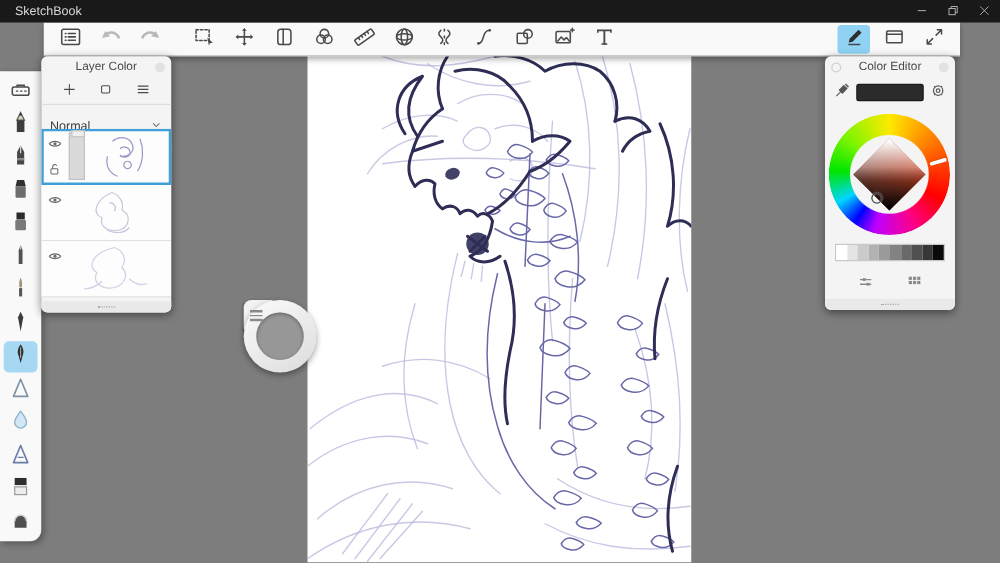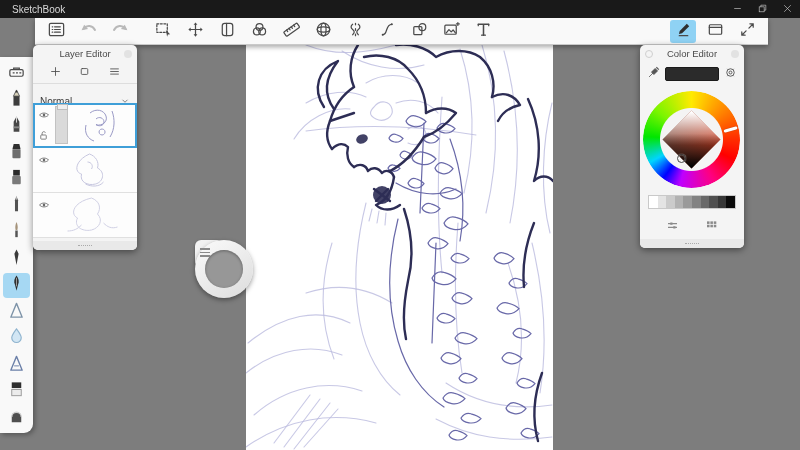--- a/index.html
+++ b/index.html
@@ -60,21 +60,21 @@
   .lrow .eye{position:absolute;left:5px;top:7px;width:12px;height:10px}
   .lrow .lock{position:absolute;left:5px;bottom:6px;width:11px;height:12px}
   .lrow svg{stroke:#6a6a6a;fill:none;stroke-width:1.2;width:100%;height:100%}
   .lstrip{position:absolute;left:22px;top:3px;bottom:3px;width:13px;background:#dadada;border:1px solid #c2c2c2}
   .lstrip::before{content:"";position:absolute;left:1px;top:-3px;width:9px;height:4px;background:#efefef;border:1px solid #bdbdbd}
   .lthumb{position:absolute;left:37px;top:2px;right:3px;bottom:2px}
   .lthumb svg{stroke:#9a9ac6;stroke-width:1;fill:none}
   .lrow.plain .lthumb{left:22px}
 
   
-  .color-panel{left:640px;top:45px;width:104px;height:203px}
+  .color-panel{left:660px;top:45px;width:104px;height:203px}
   .crow{height:19px;margin-top:2px;display:flex;align-items:center;gap:5px;padding:0 7px}
   .crow svg{width:13px;height:13px;stroke:#5a5a5a;fill:none;stroke-width:1.2}
   .cswatch{flex:1;height:14px;border-radius:2px;border:1px solid #1a1a1a}
   .wheelbox{position:absolute;left:3px;top:46px;width:97px;height:97px}
   .ring{position:absolute;inset:0;border-radius:50%;
     background:conic-gradient(from 0deg,
       hsl(55,100%,50%),hsl(30,100%,50%) 14%,hsl(12,100%,50%) 24%,hsl(0,100%,50%) 32%,
       hsl(330,100%,50%) 42%,hsl(285,100%,50%) 54%,hsl(240,100%,50%) 60%,hsl(190,100%,50%) 67%,
       hsl(120,100%,45%) 76%,hsl(90,100%,48%) 86%,hsl(55,100%,50%) 100%);
     -webkit-mask:radial-gradient(circle,transparent 31px,#000 32px);
@@ -445,21 +445,21 @@
       <path d="M296,330 C288,352 286,376 292,398" stroke-width="2"></path>
       <ellipse class="fill" cx="116" cy="96" rx="6" ry="4.5" transform="rotate(-20 116 96)"></ellipse>
       <circle class="fill" cx="136" cy="152" r="9"></circle>
       <path d="M128,146 l16,12 M130,158 l12,-12" stroke-width="1.2"></path>
     </g>
   </svg>
 </div>
 
 <div class="panel layer-panel">
   <div class="phead">
-    <span>Layer Editor</span>
+    <span>Layer Color</span>
     <span class="grip-r"></span>
   </div>
   <div class="lactions">
     <button><span><svg viewBox="0 0 20 20">
             <path d="M10 4v12M4 10h12"></path>
           </svg></span></button>
     <button><span><svg viewBox="0 0 20 20">
             <rect x="5" y="5.5" width="10" height="9" rx="1.5"></rect>
           </svg></span></button>
     <button><span><svg viewBox="0 0 20 20">

